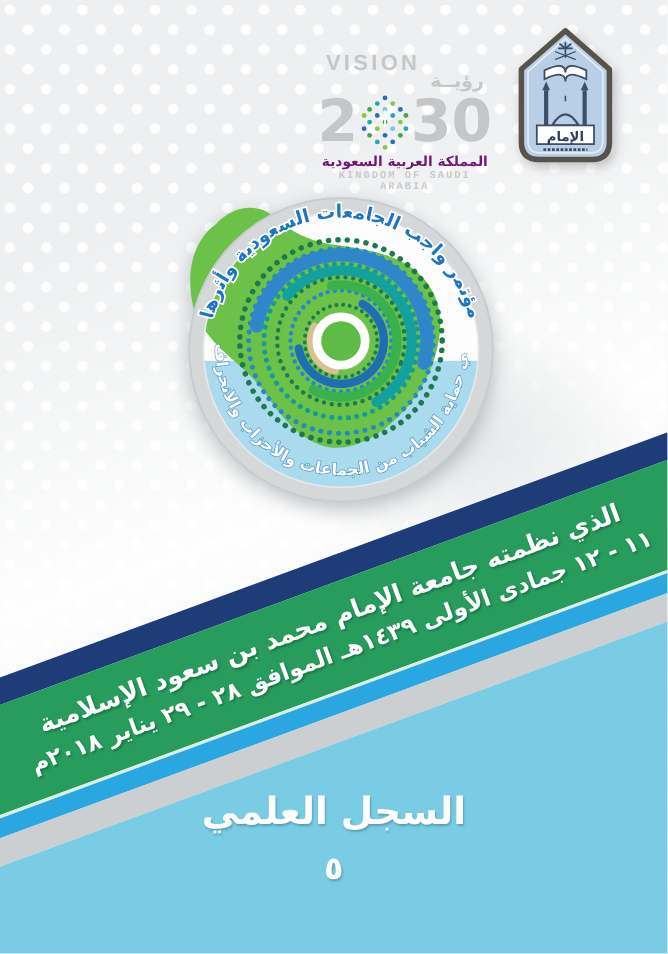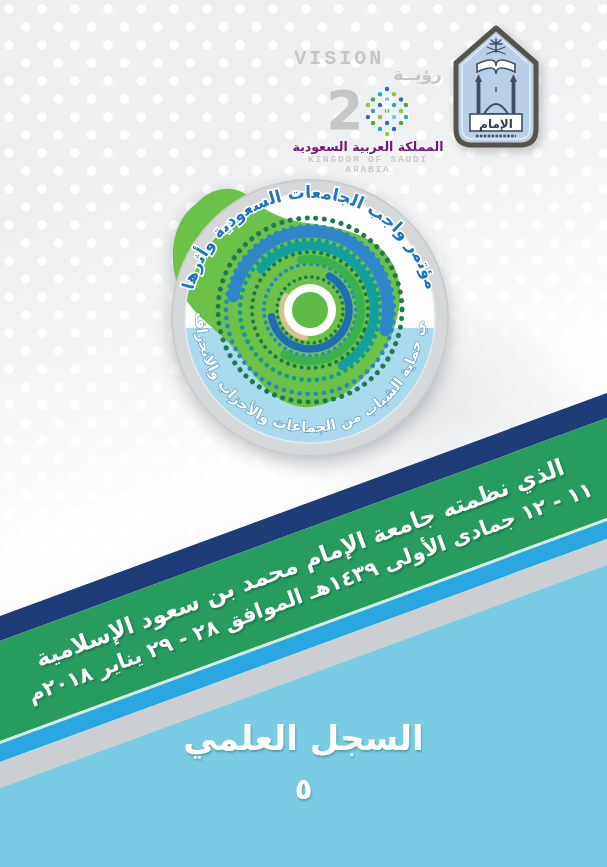--- a/index.html
+++ b/index.html
@@ -21,27 +21,27 @@
     background:
       radial-gradient(260px 150px at 68% 46%, rgba(186,192,195,.40), rgba(186,192,195,0) 70%),
       linear-gradient(160deg, rgba(255,255,255,0) 22%, rgba(255,255,255,.92) 52%, rgba(242,244,245,.35) 78%);
   }
   
   .vision{
     position:absolute;left:282px;top:34px;width:172px;
     color:#c4c6c8;text-align:center;line-height:1.05;
   }
   .vision .row1{display:flex;justify-content:center;align-items:center;gap:9px;}
-  .vision .v-en{font-family:Liberation Mono, monospace;font-size:20px;font-weight:bold;letter-spacing:3px;}
+  .vision .v-en{font-family:Liberation Sans, sans-serif;font-size:20px;font-weight:bold;letter-spacing:3px;}
   .vision .v-ar{font-size:17px;font-weight:bold;margin-top:32px;}
   .vision .row2{display:flex;justify-content:center;align-items:center;gap:2px;margin-top:1px;}
   .vision .digits{font-family:"DejaVu Sans",sans-serif;font-size:53px;font-weight:bold;line-height:.95;}
   .vision .row3{font-size:12.5px;font-weight:bold;margin-top:3px;color:#701a75;}
   .vision .row4{font-family:Liberation Mono, monospace;font-size:9.5px;font-weight:bold;letter-spacing:1.8px;margin-top:2px;color:#c7c9cb;}
-  .shield-wrap{position:absolute;left:450px;top:24px;filter:drop-shadow(3px 4px 5px rgba(90,95,100,.35));}
+  .shield-wrap{position:absolute;left:468px;top:24px;filter:drop-shadow(3px 4px 5px rgba(90,95,100,.35));}
   
   .emblem{
     position:absolute;left:160px;top:168px;
     filter:drop-shadow(0 6px 9px rgba(90,100,105,.38));
   }
   .arc-top{font-size:17px;font-weight:bold;fill:#1f76c0;stroke:#ffffff;stroke-width:3px;paint-order:stroke;}
   .arc-bottom{font-size:14.5px;font-weight:bold;fill:#ffffff;stroke:rgba(35,105,165,.55);stroke-width:1.4px;paint-order:stroke;}
   
   .bands{position:absolute;left:0;top:0;}
   .band-text{
@@ -100,20 +100,21 @@
             <circle cx="41" cy="31" r="2.2" fill="#26a9b4"></circle>
           <circle cx="8" cy="37" r="2.2" fill="#4aa546"></circle>
             <circle cx="22" cy="37" r="2.2" fill="#2d6db5"></circle>
             <circle cx="36" cy="37" r="2.2" fill="#4aa546"></circle>
           <circle cx="15" cy="43" r="2.2" fill="#26a9b4"></circle>
             <circle cx="29" cy="43" r="2.2" fill="#2d6db5"></circle>
           <circle cx="22" cy="48" r="2.2" fill="#8dc63f"></circle>
           <path d="M22,21 v8 M22,21 l-5,-4 M22,21 l5,-4 M22,21 l-6,1 M22,21 l6,1 M22,21 l0,-6" stroke="#ffffff" stroke-width="1.6" fill="none" stroke-linecap="round"></path>
         </g>
       </svg>
+      <span class="digits">30</span>
     </div>
     <div class="row3">المملكة العربية السعودية</div>
     <div class="row4">KINGDOM OF SAUDI ARABIA</div>
   </div>
 
   <div class="shield-wrap">
     <svg width="92" height="132" viewBox="0 0 92 132">
       <path d="M46,4 L86,39 V105 Q86,121 70,121 H22 Q6,121 6,105 V39 Z" fill="#b9cfe7" stroke="#57534a" stroke-width="5" stroke-linejoin="round"></path>
       <path d="M46,11 L80,41 V104 Q80,115 69,115 H23 Q12,115 12,104 V41 Z" fill="none" stroke="#e3ebf4" stroke-width="1.6"></path>
 

